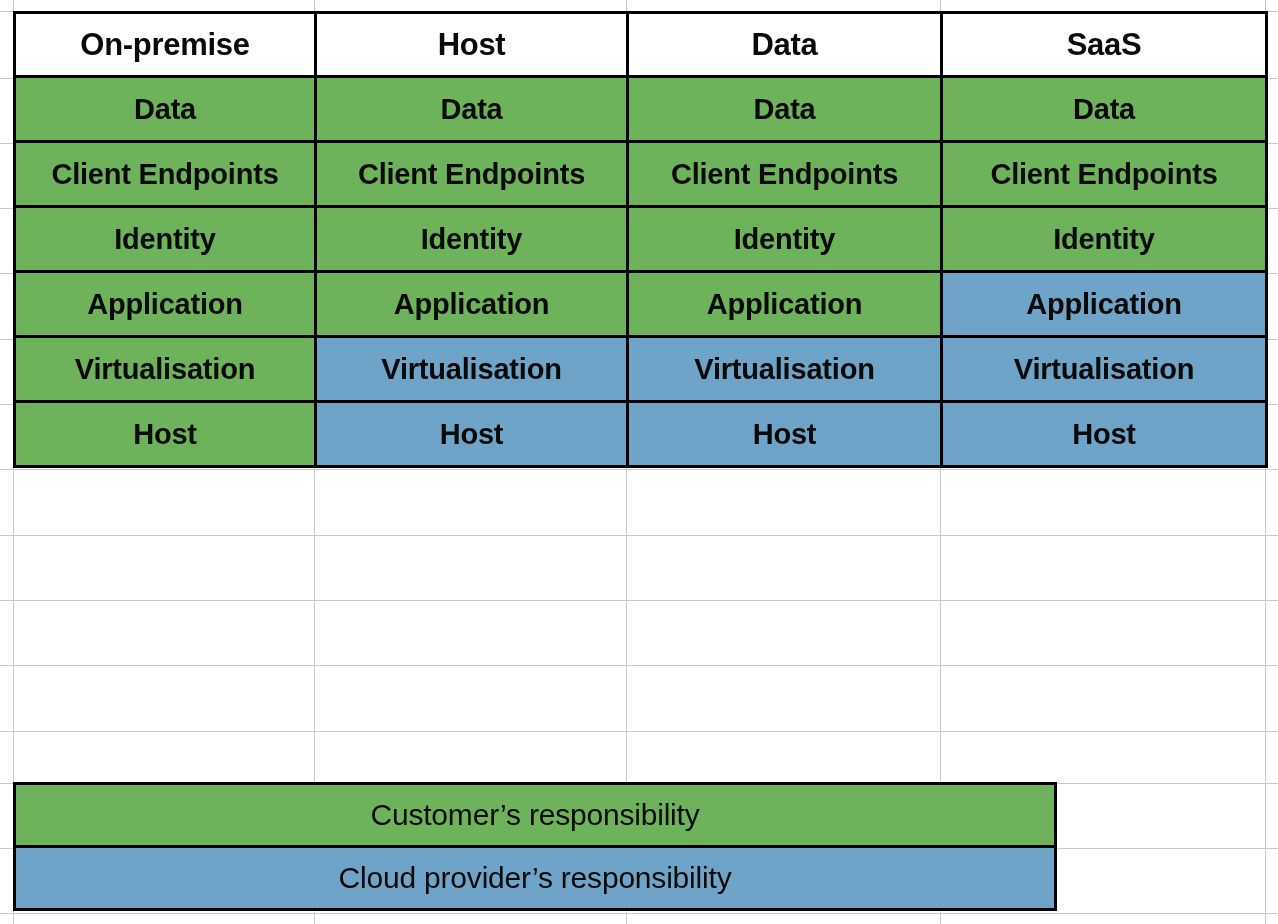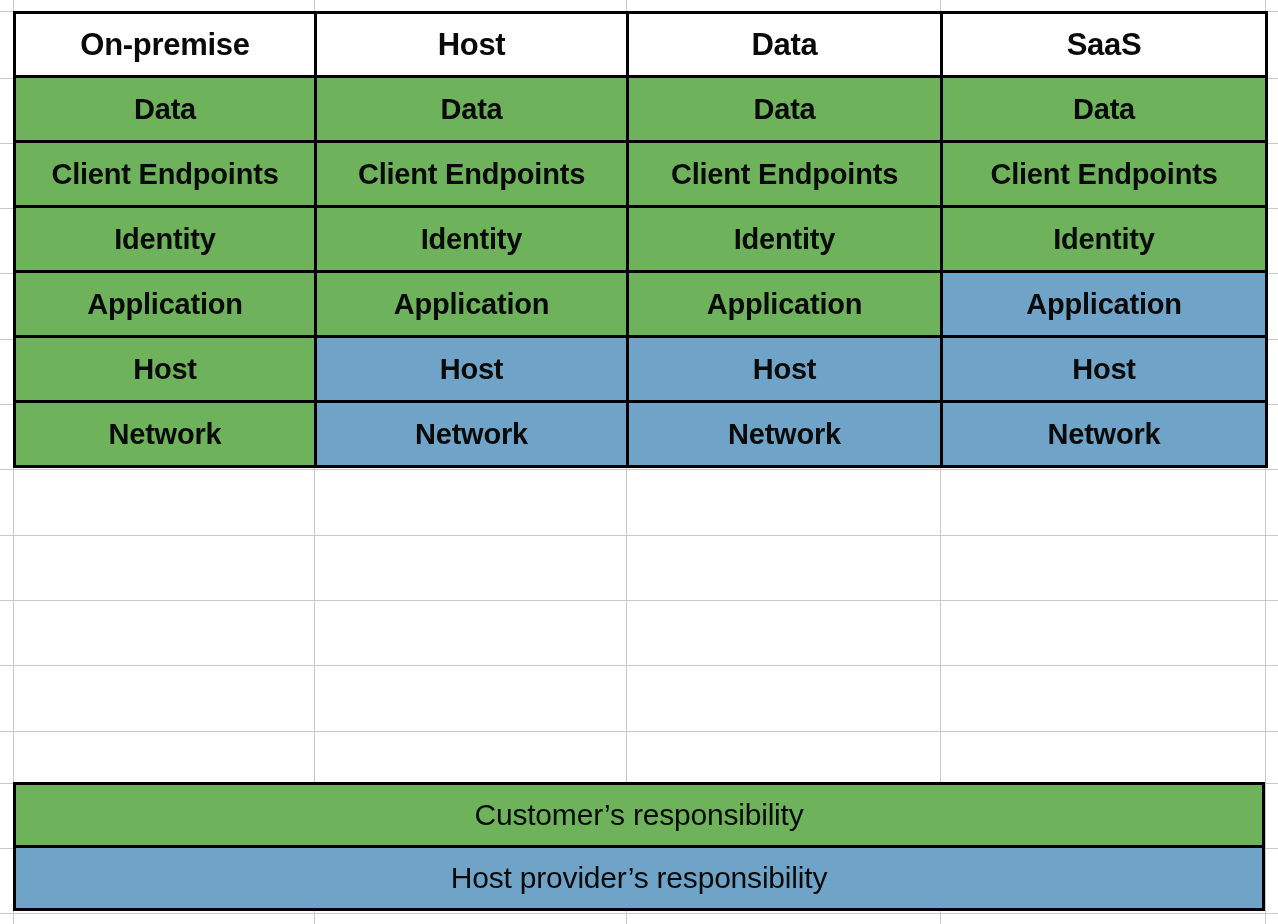--- a/index.html
+++ b/index.html
@@ -75,21 +75,21 @@
     letter-spacing: -0.2px;
   }
   td.fill-customer { background-color: #6eb35b; }
   td.fill-provider { background-color: #6fa4c8; }
 
   
   #legend {
     position: absolute;
     left: 13px;
     top: 782px;
-    width: 1252px;
+    width: 1044px;
     border-collapse: collapse;
     table-layout: fixed;
     z-index: 2;
   }
   #legend td {
     border: 3px solid #000000;
     height: 60px;
     text-align: center;
     vertical-align: middle;
     padding: 0;
@@ -161,36 +161,36 @@
       <td class="fill-customer">Identity</td>
       <td class="fill-customer">Identity</td>
     </tr>
     <tr>
       <td class="fill-customer">Application</td>
       <td class="fill-customer">Application</td>
       <td class="fill-customer">Application</td>
       <td class="fill-provider">Application</td>
     </tr>
     <tr>
+      <td class="fill-customer">Virtualisation</td>
+      <td class="fill-provider">Virtualisation</td>
+      <td class="fill-provider">Virtualisation</td>
+      <td class="fill-provider">Virtualisation</td>
+    </tr>
+    <tr>
       <td class="fill-customer">Host</td>
       <td class="fill-provider">Host</td>
       <td class="fill-provider">Host</td>
       <td class="fill-provider">Host</td>
-    </tr>
-    <tr>
-      <td class="fill-customer">Network</td>
-      <td class="fill-provider">Network</td>
-      <td class="fill-provider">Network</td>
-      <td class="fill-provider">Network</td>
     </tr>
   </tbody>
 </table>
 
 <table id="legend">
   <tbody>
     <tr>
       <td class="legend-customer">Customer’s responsibility</td>
     </tr>
     <tr>
-      <td class="legend-provider">Host provider’s responsibility</td>
+      <td class="legend-provider">Cloud provider’s responsibility</td>
     </tr>
   </tbody>
 </table>
 
 </body></html>

